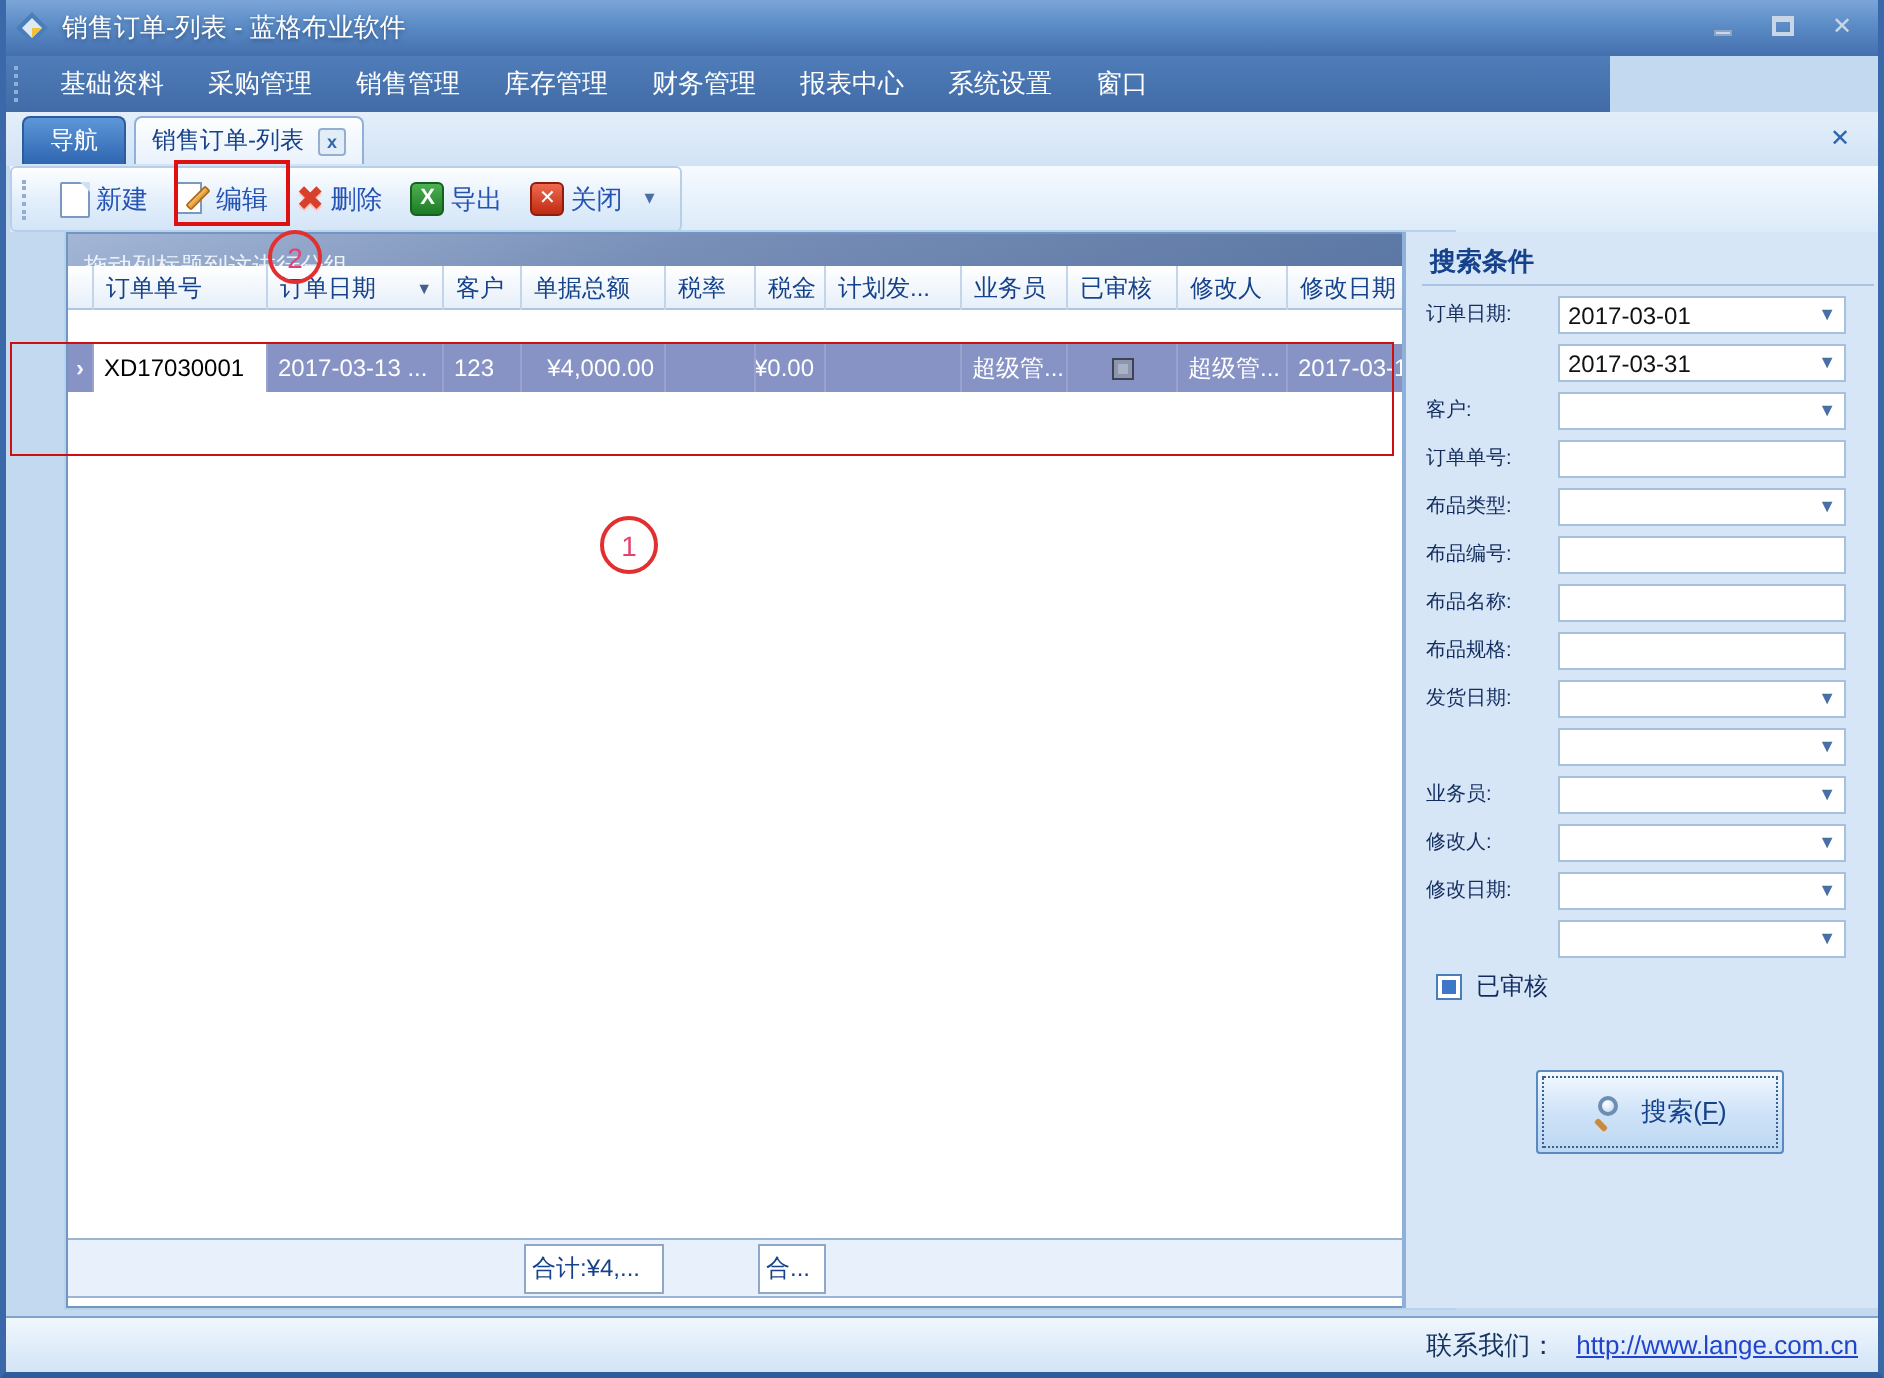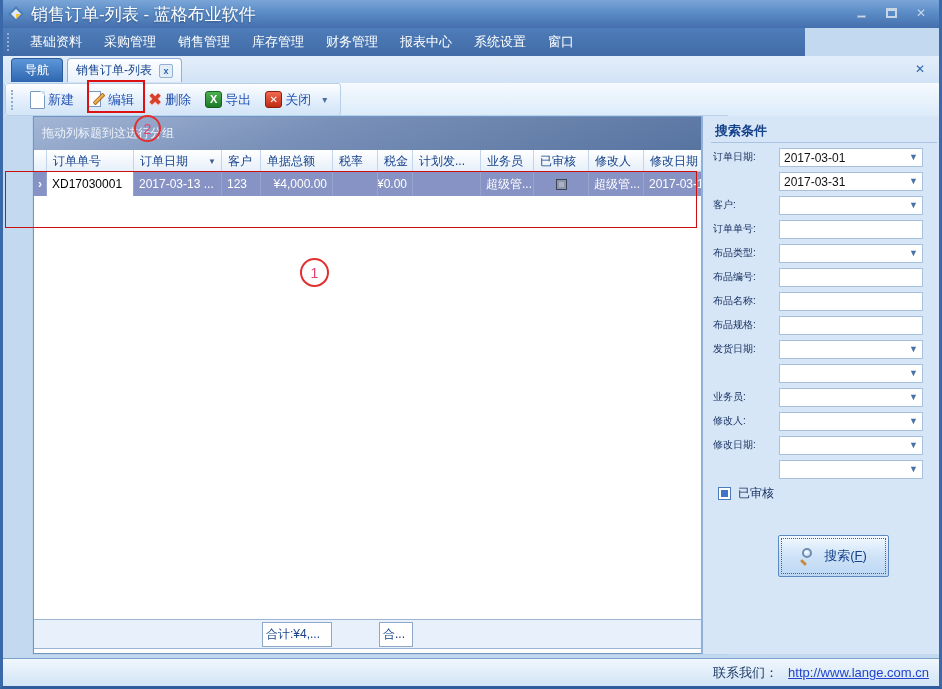--- a/index.html
+++ b/index.html
@@ -6,21 +6,21 @@
   html,body { width:942px; height:689px; font-family:"Liberation Sans","DejaVu Sans",sans-serif; }
   .window{ position:absolute; top:0; left:0; width:942px; height:689px;
     border-left:3px solid #3a68a8; border-right:3px solid #3a68a8; border-bottom:3px solid #2f5c9a;
     background:#c3d9f0; overflow:hidden; }
 
   
   .titlebar{ position:absolute; top:0; left:-3px; width:942px; height:28px;
     background:linear-gradient(#7ba5d8 0%, #5b8cc6 45%, #446fae 100%);
     display:flex; align-items:center; padding:0 8px; }
   .app-icon{ width:16px; height:16px; margin-right:7px; position:relative; }
-  .title-text{ color:#ffffff; font-size:17px; text-shadow:0 1px 2px rgba(20,50,90,.55);text-align:right; }
+  .title-text{ color:#ffffff; font-size:13px; text-shadow:0 1px 2px rgba(20,50,90,.55);text-align:right; }
   .win-controls{ position:absolute; right:12px; top:4px; display:flex; gap:12px; }
   .wc{ width:18px; height:18px; display:flex; align-items:center; justify-content:center;
     color:#c9d6e8; font-size:12px; font-weight:bold; cursor:default; }
   .wc .min-bar{ width:9px; height:3px; background:#c9d6e8; border:1px solid #8ca6c6; margin-top:7px;}
   .wc .max-box{ width:11px; height:10px; border:2px solid #c9d6e8; border-top-width:3px; }
 
   
   .menubar{ position:absolute; top:28px; left:-3px; width:805px; height:28px;
     background:linear-gradient(#4f7db9, #416ba6); display:flex; align-items:center; }
   .menu-grip{ width:4px; height:18px; border-left:2px dotted #8fb0d6; margin:0 8px 0 7px; }
@@ -60,21 +60,21 @@
   .icon-closered{ width:17px; height:17px; background:linear-gradient(#ef6a50,#c02912); border:1px solid #8f1d0b;
     border-radius:3px; color:#fff; font-size:10px; font-weight:bold; text-align:center; line-height:15px;}
   .tb-drop{ color:#4a6fa5; font-size:10px; margin-left:4px; }
 
   
   .grid{ position:absolute; top:116px; left:2px; width:694px; height:538px;
     background:#ffffff; border:1px solid #7296c4; box-shadow:0 0 0 1px #b9d2ec;margin-left:28px; }
   .groupbar{ position:absolute; top:0; left:0; width:100%; height:33px;
     background:linear-gradient(160deg,#a3b6d6 0%, #7990b8 40%, #55729f 100%);
     color:#eef3fa; font-size:12px; display:flex; align-items:center; padding-left:8px; }
-  .hdr{ position:absolute; top:33px; left:0; width:100%; height:22px; display:flex;
+  .hdr{ position:absolute; top:16px; left:0; width:100%; height:22px; display:flex;
     background:linear-gradient(#ffffff,#e6eff9); border-bottom:1px solid #aec6e2;text-align:right; }
   .hcell{ height:22px; border-right:1px solid #c3d5ea; color:#15428b; font-size:12px;
     display:flex; align-items:center; padding-left:6px; overflow:hidden; white-space:nowrap; position:relative;}
   .sort-arrow{ position:absolute; right:5px; font-size:8px; color:#40608e; }
   .row{ position:absolute; top:55px; left:0; width:100%; height:24px; display:flex;
     background:#8793c5; color:#ffffff; font-size:12px; }
   .rcell{ height:24px; border-right:1px solid #98a3cd; display:flex; align-items:center;
     padding:0 5px; overflow:hidden; white-space:nowrap; }
   .rcell.num{ justify-content:flex-end; }
   .cell-focus{ background:#ffffff; color:#000000; }
@@ -96,21 +96,21 @@
   .combo,.sinput{ position:absolute; left:76px; top:0; width:144px; height:19px; background:#ffffff;
     border:1px solid #a6c0de; font-size:12px; color:#111; }
   .combo{ display:flex; align-items:center; padding-left:4px; }
   .combo-arrow{ position:absolute; right:4px; top:3px; color:#4a6fa5; font-size:9px; }
   .sinput{ padding-left:4px; font-family:"Liberation Sans",sans-serif; }
   .chkrow{ position:absolute; left:15px; top:369px; display:flex; align-items:center; gap:7px; }
   .chk-blue{ width:13px; height:13px; border:1px solid #4a7ebb; background:#ffffff;
     box-shadow:inset 0 0 0 2px #fff; display:flex; align-items:center; justify-content:center;}
   .chk-blue .fill{ width:7px; height:7px; background:#3f77c8; }
   .chkrow span{ color:#122c5e; font-size:12px; }
-  .search-btn{ position:absolute; left:75px; top:419px; width:111px; height:42px;
+  .search-btn{ position:absolute; left:65px; top:419px; width:124px; height:42px;
     background:linear-gradient(#f3f9ff,#cfe3f8 50%, #bcd7f2); border:1px solid #5a8ac0; border-radius:2px;
     display:flex; align-items:center; justify-content:center; gap:8px; outline:1px dotted #3a6190; outline-offset:-4px;}
   .search-btn span.lbl{ color:#15428b; font-size:13px; }
   .search-btn span.lbl u{ text-decoration:underline; }
   .mag{ width:16px; height:16px; position:relative; }
   .mag .lens{ position:absolute; left:2px; top:0; width:10px; height:10px; border:2px solid #6d8db2;
     border-radius:50%; background:radial-gradient(circle at 35% 30%, #ffffff, #bcd8ef); }
   .mag .handle{ position:absolute; left:0px; bottom:0px; width:7px; height:3px; background:#c88a3c;
     transform:rotate(45deg); border-radius:1px; }
 

